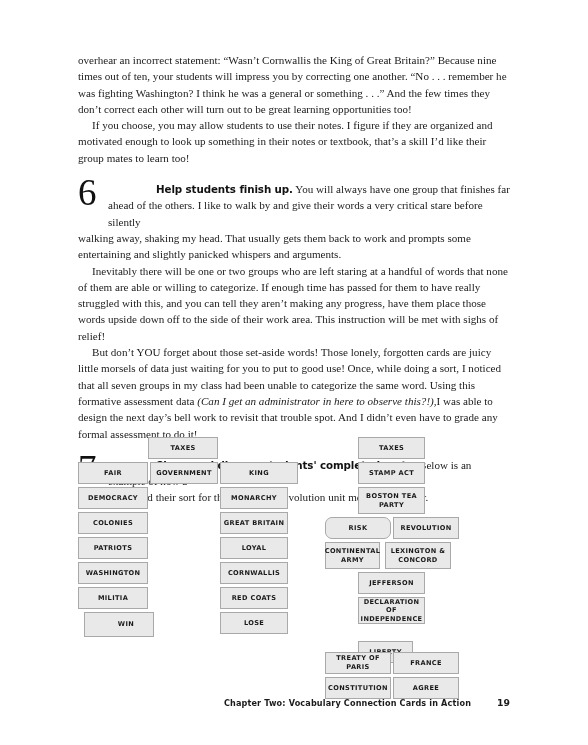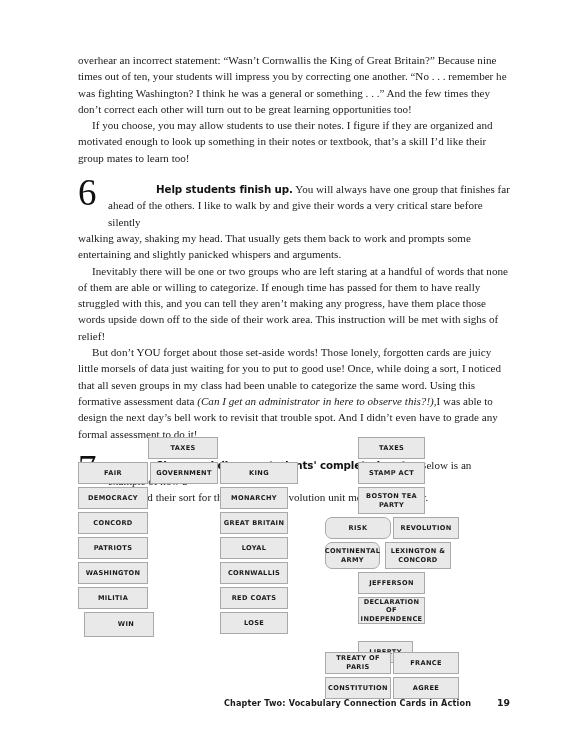--- a/index.html
+++ b/index.html
@@ -155,38 +155,38 @@
   </div>
 
   <div class="diagram">
     <div>
         <div class="card" style="left: 148px; top: 0px; width: 70px; height: 22px;">TAXES</div>
         <div class="card" style="left: 78px; top: 25px; width: 70px; height: 22px;">FAIR</div>
         <div class="card" style="left: 150px; top: 25px; width: 68px; height: 22px;">GOVERNMENT</div>
         <div class="card" style="left: 220px; top: 25px; width: 78px; height: 22px;">KING</div>
         <div class="card" style="left: 78px; top: 50px; width: 70px; height: 22px;">DEMOCRACY</div>
         <div class="card" style="left: 220px; top: 50px; width: 68px; height: 22px;">MONARCHY</div>
-        <div class="card" style="left: 78px; top: 75px; width: 70px; height: 22px;">CONCORD</div>
+        <div class="card" style="left: 78px; top: 75px; width: 70px; height: 22px;">COLONIES</div>
         <div class="card" style="left: 220px; top: 75px; width: 68px; height: 22px;">GREAT BRITAIN</div>
         <div class="card" style="left: 78px; top: 100px; width: 70px; height: 22px;">PATRIOTS</div>
         <div class="card" style="left: 220px; top: 100px; width: 68px; height: 22px;">LOYAL</div>
         <div class="card" style="left: 78px; top: 125px; width: 70px; height: 22px;">WASHINGTON</div>
         <div class="card" style="left: 220px; top: 125px; width: 68px; height: 22px;">CORNWALLIS</div>
         <div class="card" style="left: 78px; top: 150px; width: 70px; height: 22px;">MILITIA</div>
         <div class="card" style="left: 220px; top: 150px; width: 68px; height: 22px;">RED COATS</div>
         <div class="card" style="left: 84px; top: 175px; width: 70px; height: 25px; padding-left: 16px;">WIN</div>
         <div class="card" style="left: 220px; top: 175px; width: 68px; height: 22px;">LOSE</div>
       </div>
     <div>
         <div class="card" style="left: 358px; top: 0px; width: 67px; height: 22px;">TAXES</div>
         <div class="card" style="left: 358px; top: 25px; width: 67px; height: 22px;">STAMP ACT</div>
         <div class="card two-line" style="left: 358px; top: 50px; width: 67px; height: 27px;">BOSTON TEA PARTY</div>
         <div class="card" style="left: 325px; top: 80px; width: 66px; height: 22px; border-radius: 7px;">RISK</div>
         <div class="card" style="left: 393px; top: 80px; width: 66px; height: 22px;">REVOLUTION</div>
-        <div class="card two-line" style="left: 325px; top: 105px; width: 55px; height: 27px; border-radius: 7px;">CONTINENTAL ARMY</div>
+        <div class="card two-line" style="left: 325px; top: 105px; width: 55px; height: 27px;">CONTINENTAL ARMY</div>
         <div class="card two-line" style="left: 385px; top: 105px; width: 66px; height: 27px;">LEXINGTON &amp; CONCORD</div>
         <div class="card" style="left: 358px; top: 135px; width: 67px; height: 22px;">JEFFERSON</div>
         <div class="card two-line" style="left: 358px; top: 160px; width: 67px; height: 27px;">DECLARATION OF INDEPENDENCE</div>
         <div class="card" style="left: 358px; top: 204px; width: 55px; height: 22px;">LIBERTY</div>
         <div class="card" style="left: 325px; top: 215px; width: 66px; height: 22px;">TREATY OF PARIS</div>
         <div class="card" style="left: 393px; top: 215px; width: 66px; height: 22px;">FRANCE</div>
         <div class="card" style="left: 325px; top: 240px; width: 66px; height: 22px;">CONSTITUTION</div>
         <div class="card" style="left: 393px; top: 240px; width: 66px; height: 22px;">AGREE</div>
       </div>
   </div>

